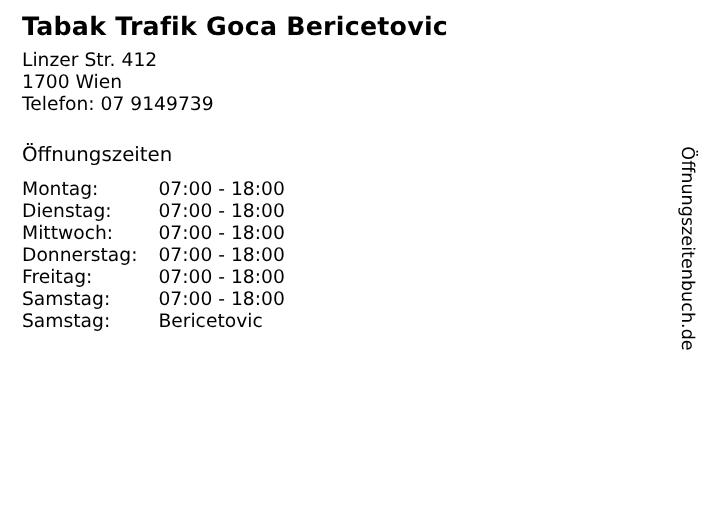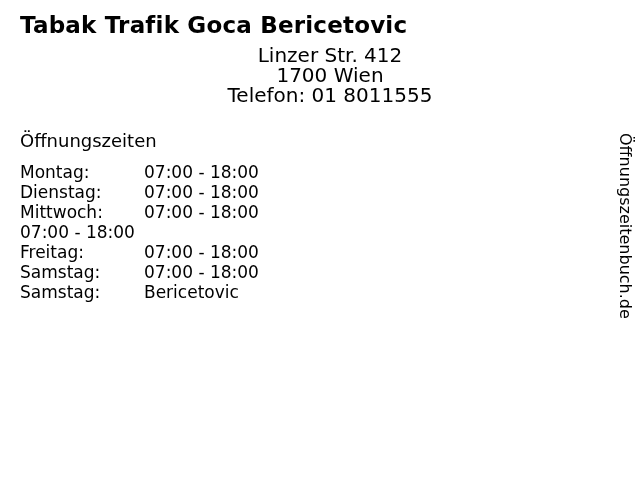--- a/index.html
+++ b/index.html
@@ -25,23 +25,22 @@
   }
   .business-name {
     font-size: 23px;
     font-weight: bold;
     margin: 0;
     line-height: 27px;
     letter-spacing: 0.2px;
   }
   .address {
     margin-top: 6px;
-    font-size: 20px;
+    font-size: 17px;
     line-height: 20px;
-    text-align: center;
   }
   .hours-heading {
     margin: 25px 0 0 0;
     font-size: 18px;
     font-weight: normal;
     line-height: 21px;
   }
   .hours-table {
     margin-top: 11px;
     font-size: 17px;
@@ -70,39 +69,40 @@
 </style>
 </head>
 <body>
 
 <div class="page">
   <h1 class="business-name">Tabak Trafik Goca Bericetovic</h1>
 
   <div class="address">
     <div>Linzer Str. 412</div>
     <div>1700 Wien</div>
-    <div>Telefon: 01 8011555</div>
+    <div>Telefon: 07 9149739</div>
   </div>
 
   <h2 class="hours-heading">Öffnungszeiten</h2>
 
   <div class="hours-table" id="hours-table">
       <div class="hours-row">
         <span class="day">Montag:</span>
         <span class="time">07:00 - 18:00</span>
       </div>
       <div class="hours-row">
         <span class="day">Dienstag:</span>
         <span class="time">07:00 - 18:00</span>
       </div>
       <div class="hours-row">
         <span class="day">Mittwoch:</span>
         <span class="time">07:00 - 18:00</span>
       </div>
       <div class="hours-row">
+        <span class="day">Donnerstag:</span>
         <span class="time">07:00 - 18:00</span>
       </div>
       <div class="hours-row">
         <span class="day">Freitag:</span>
         <span class="time">07:00 - 18:00</span>
       </div>
       <div class="hours-row">
         <span class="day">Samstag:</span>
         <span class="time">07:00 - 18:00</span>
       </div>

